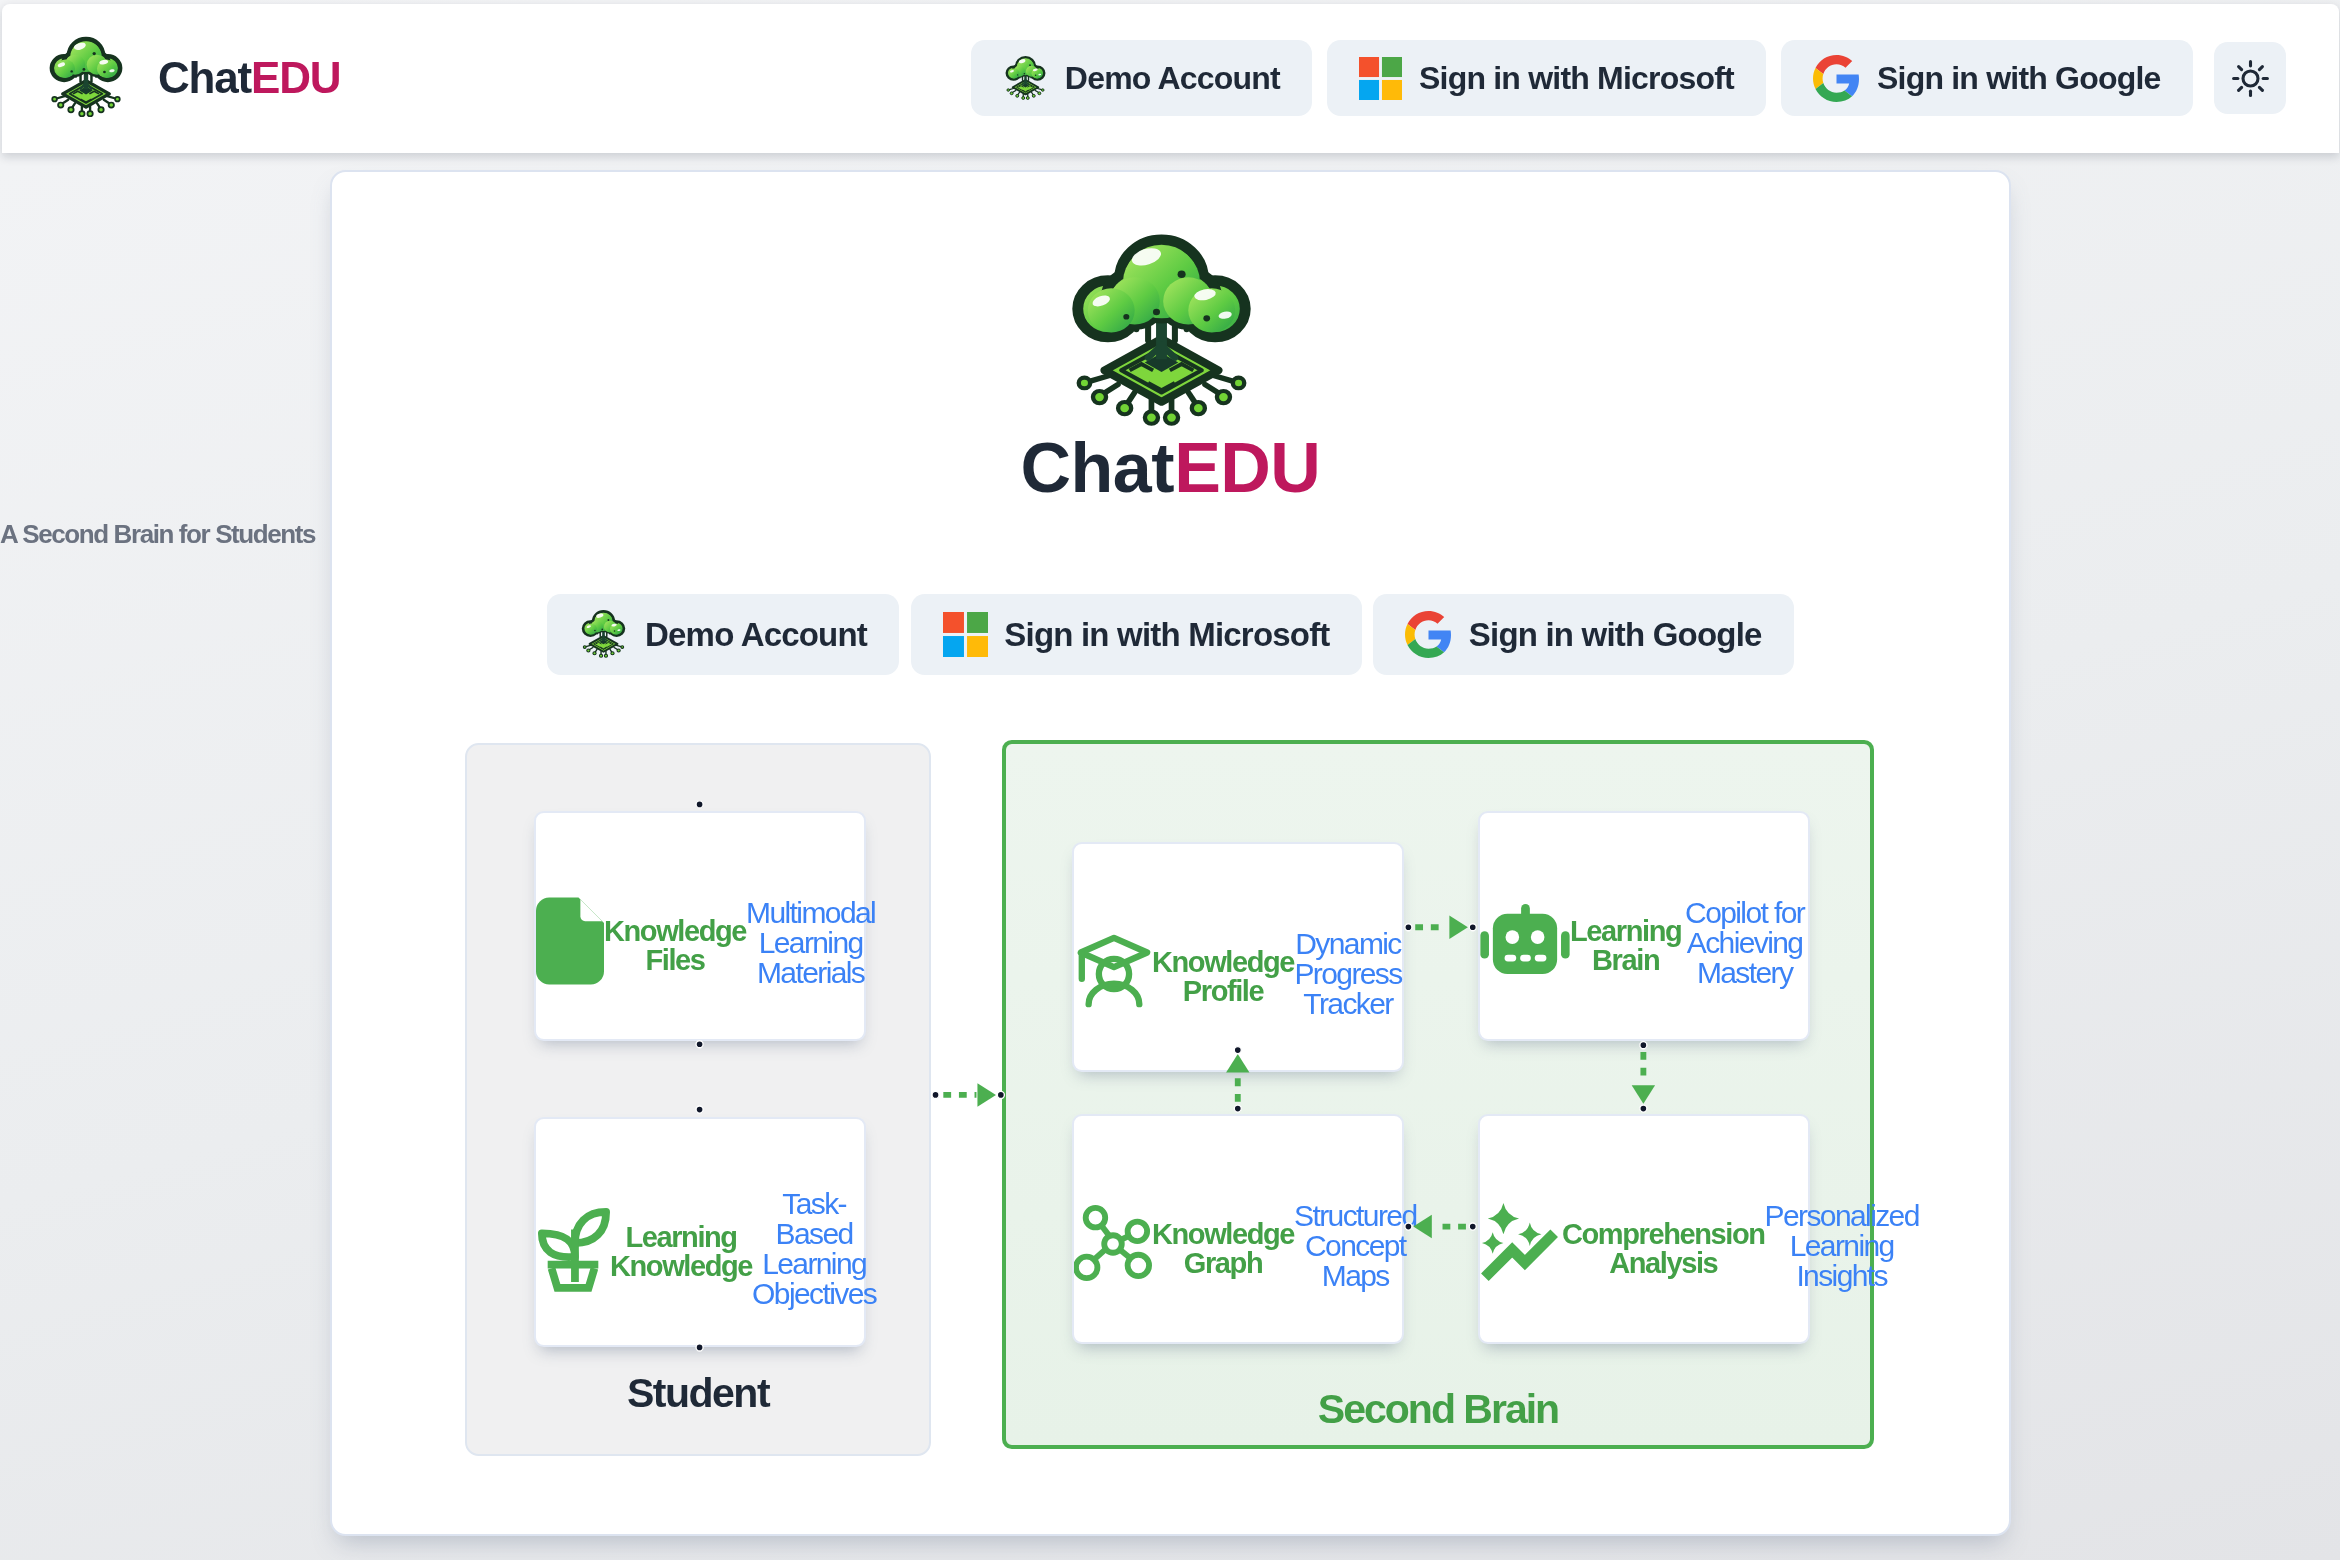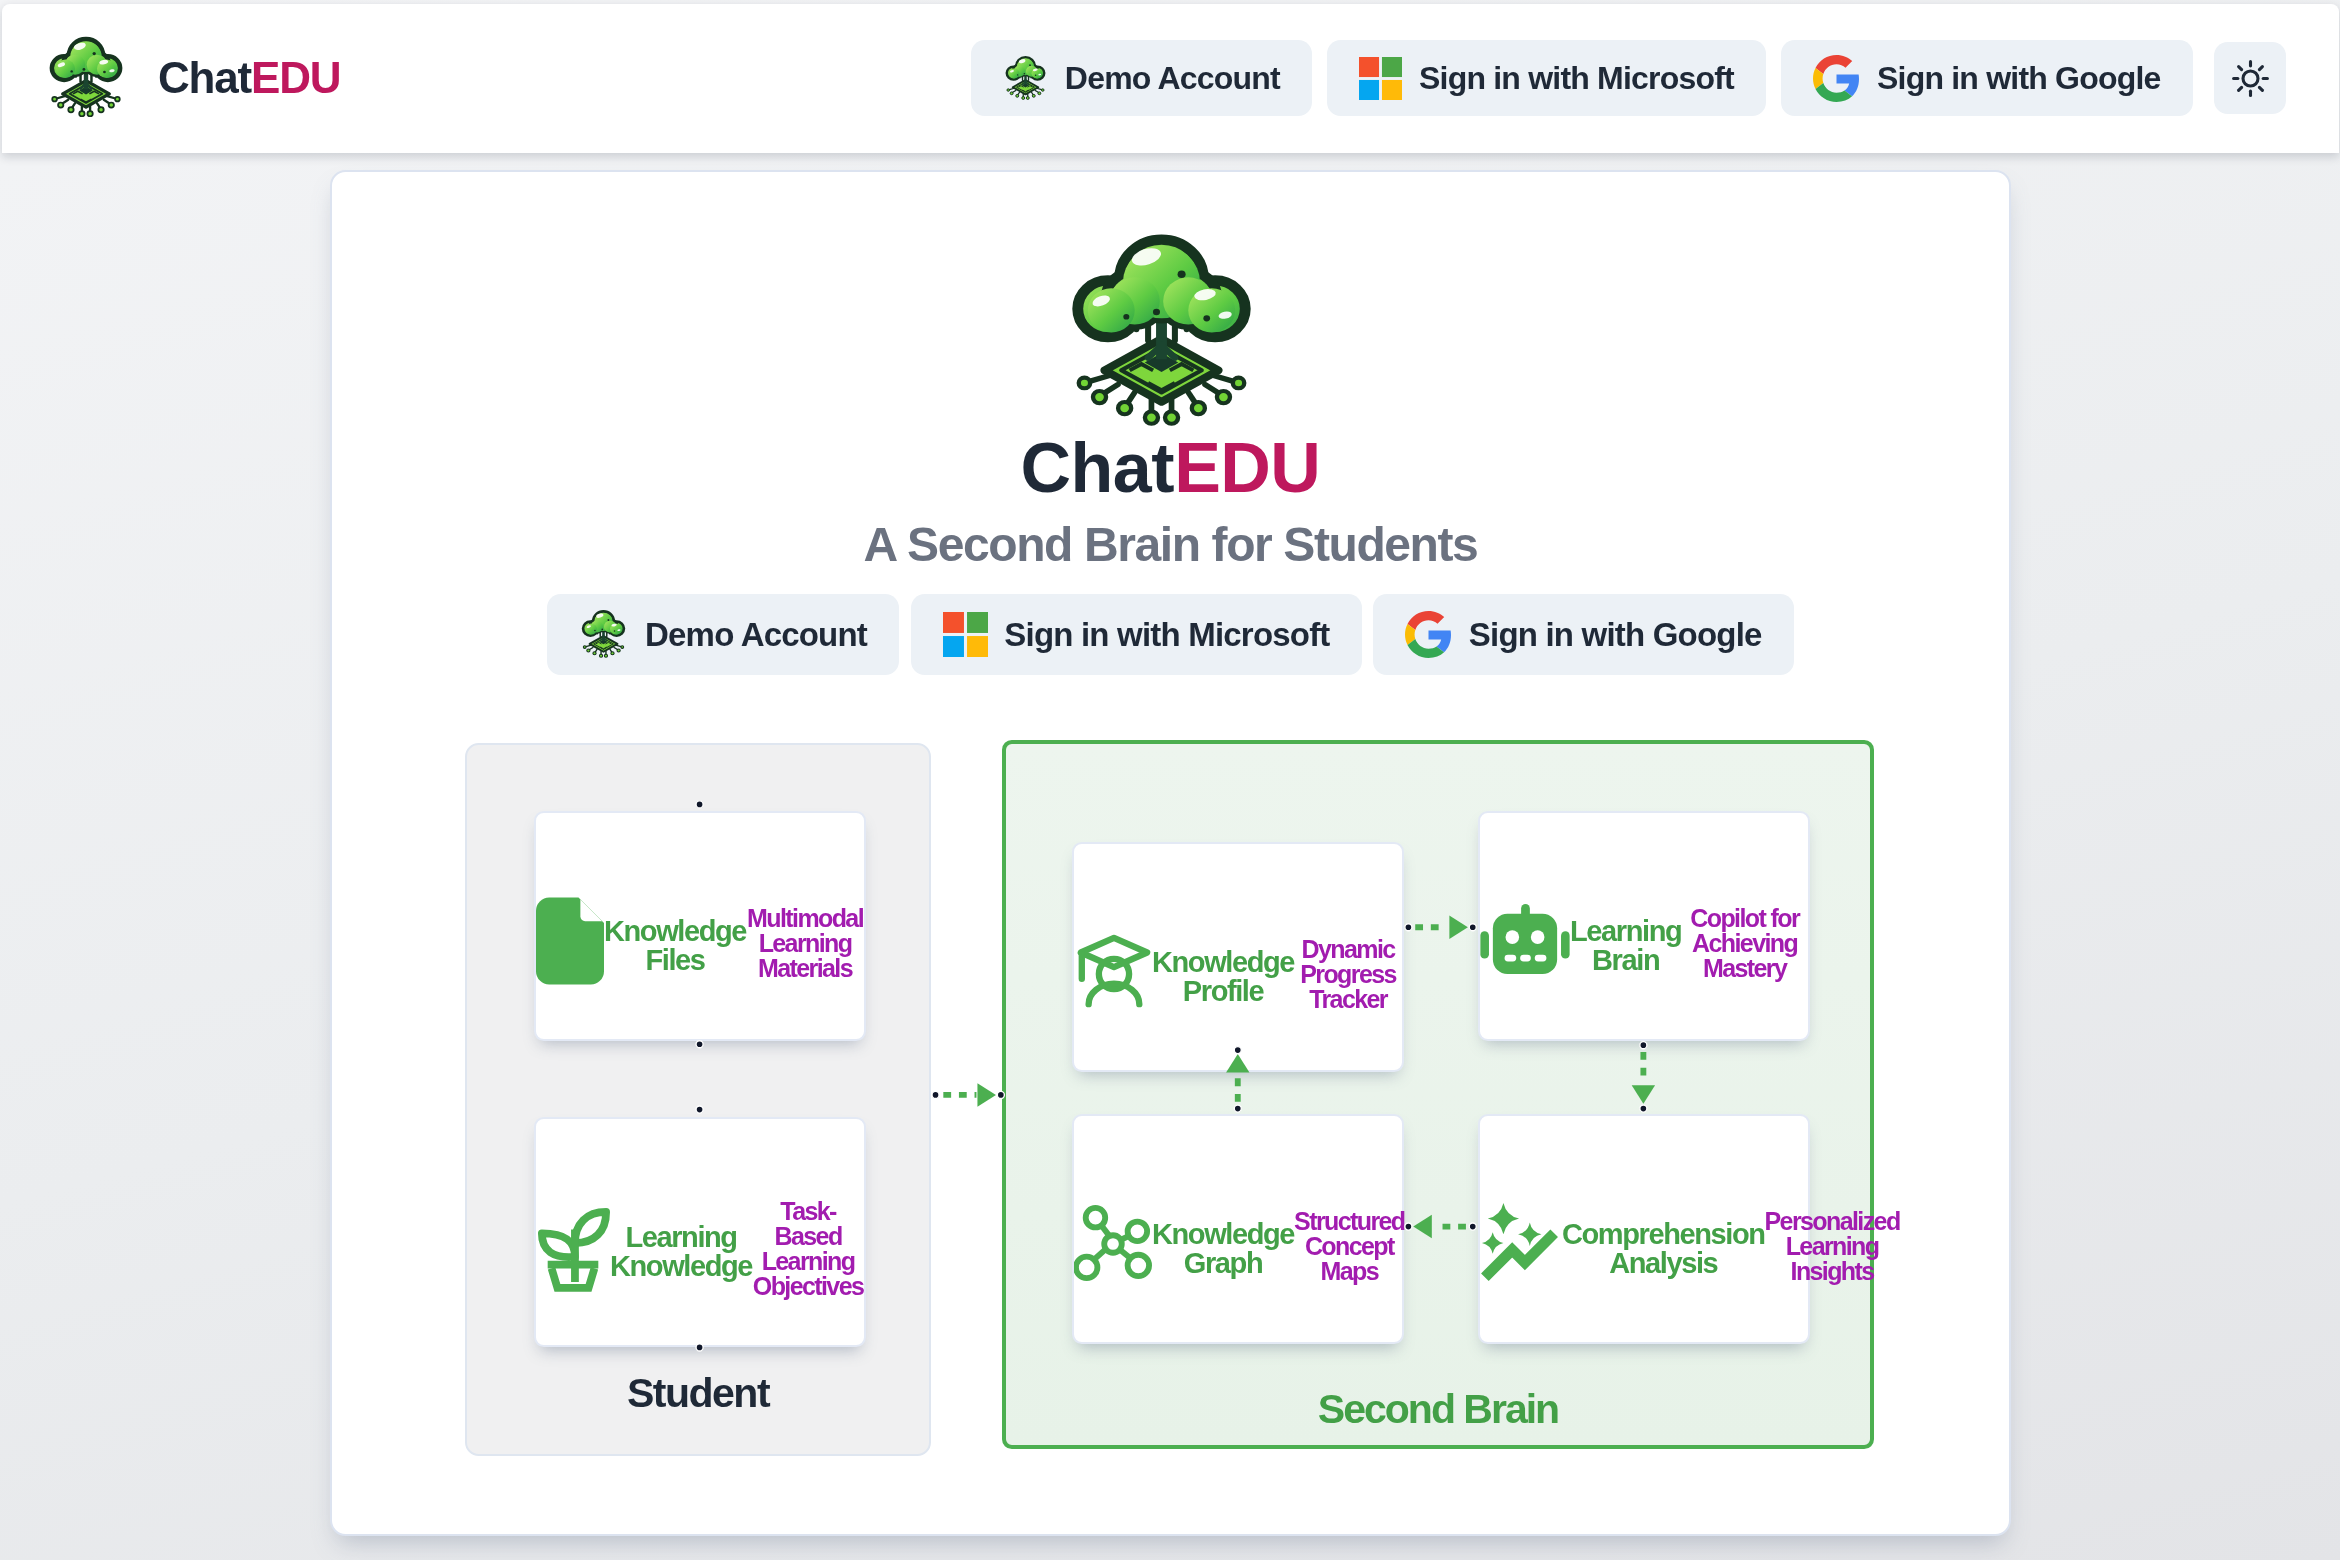--- a/index.html
+++ b/index.html
@@ -43,22 +43,22 @@
     background:#ffffff; border:2px solid #dce3f0; border-radius:15.6px;
     box-shadow:0 13.7px 25px -7.8px rgba(100,116,139,.35);
   }
 
   .hero-logo { position:absolute; left:1061px; top:230px; width:201px; height:205px; }
   .hero-title {
     position:absolute; left:0; right:0; top:433px; text-align:center;
     font-size:70px; font-weight:700; letter-spacing:-0.5px; line-height:1;
   }
   .hero-subtitle {
-    position:absolute; left:0; right:0; top:521px; text-align:center;
-    font-size:48px; font-weight:700; letter-spacing:-1.4px; color:#6b7280; line-height:1;
+    position:absolute; left:0; right:0; top:521px; 
+    font-size:26px; font-weight:700; letter-spacing:-1.4px; color:#6b7280; line-height:1;
   }
   .hero-actions {
     position:absolute; left:0; right:0; top:594px; height:81px;
     display:flex; justify-content:center; align-items:center; gap:11.7px;
   }
   .hero-actions .btn { height:81px; font-size:33px; }
 
   
   .group-box { position:absolute; border-radius:13.7px; }
   .student-box {
@@ -83,21 +83,21 @@
     box-shadow:0 8.8px 15.6px -6.8px rgba(100,116,139,.45);
     display:flex; flex-direction:row; align-items:center;
     padding-top:29px; text-align:center;
   }
   .node-icon { height:94px; display:flex; align-items:center; justify-content:center; }
   .node-title {
     margin-top:11.7px; font-size:29px; font-weight:700; color:#43a047;
     letter-spacing:-1.4px; line-height:1;
   }
   .node-sub {
-    margin-top:5.9px; font-size:25px; font-weight:700; color:#a21caf;
+    margin-top:5.9px; font-size:30px; font-weight:400; color:#3b82f6;
     letter-spacing:-1.6px; line-height:1;
   }
   #card-kf { left:534px;  top:811px;  }
   #card-lo { left:534px;  top:1117px; }
   #card-kp { left:1072px; top:842px;  }
   #card-la { left:1478px; top:811px;  }
   #card-kg { left:1072px; top:1114px; }
   #card-ca { left:1478px; top:1114px; }
 
   .edges { position:absolute; left:0; top:0; width:2341px; height:1560px; pointer-events:none; }

